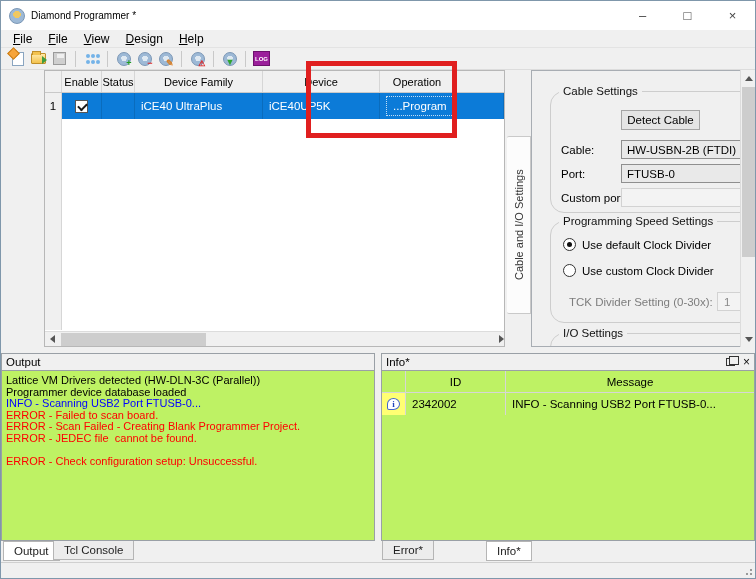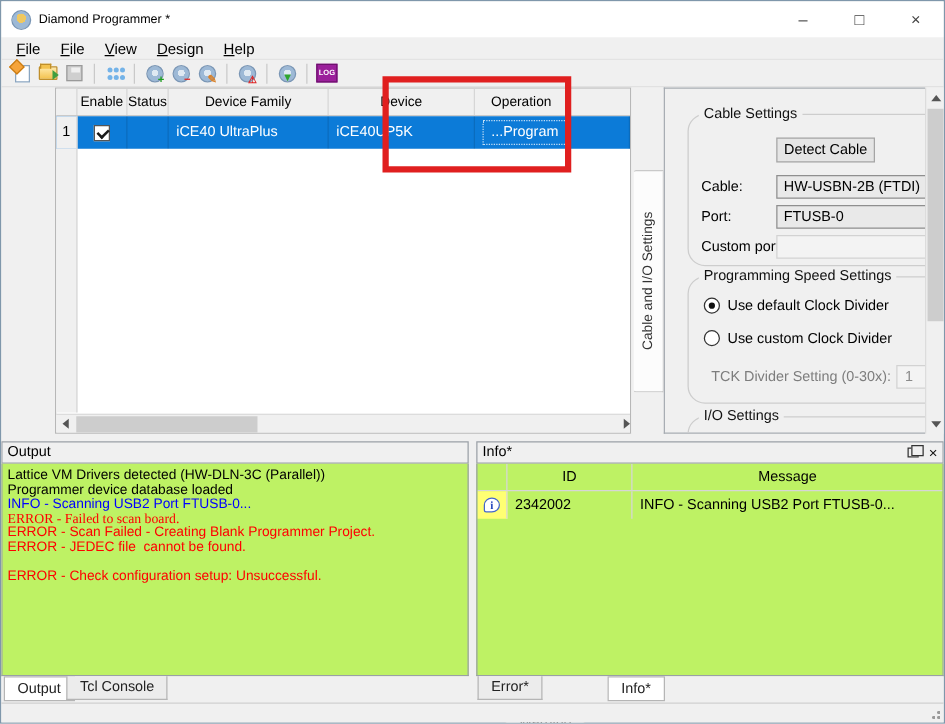--- a/index.html
+++ b/index.html
@@ -312,21 +312,21 @@
 
     <div class="panel output-panel">
       <div class="panel-header">
         <span>Output</span>
       </div>
       <div class="panel-body">
         <div class="out-text">
           <div class="out-line" style="color: rgb(0, 0, 0);">Lattice VM Drivers detected (HW-DLN-3C (Parallel))</div>
           <div class="out-line" style="color: rgb(0, 0, 0);">Programmer device database loaded</div>
           <div class="out-line" style="color: rgb(0, 0, 255);">INFO - Scanning USB2 Port FTUSB-0...</div>
-          <div class="out-line" style="color: rgb(255, 0, 0); font-family: Liberation Serif, serif;">ERROR - Failed to scan board.</div>
+          <div class="out-line" style="color: rgb(255, 0, 0);">ERROR - Failed to scan board.</div>
           <div class="out-line" style="color: rgb(255, 0, 0);">ERROR - Scan Failed - Creating Blank Programmer Project.</div>
           <div class="out-line" style="color: rgb(255, 0, 0);">ERROR - JEDEC file  cannot be found.</div>
           <div class="out-line" style="color: rgb(0, 0, 0);"></div>
           <div class="out-line" style="color: rgb(255, 0, 0);">ERROR - Check configuration setup: Unsuccessful.</div>
         </div>
       </div>
     </div>
 
     <div class="panel-gap"></div>
 

